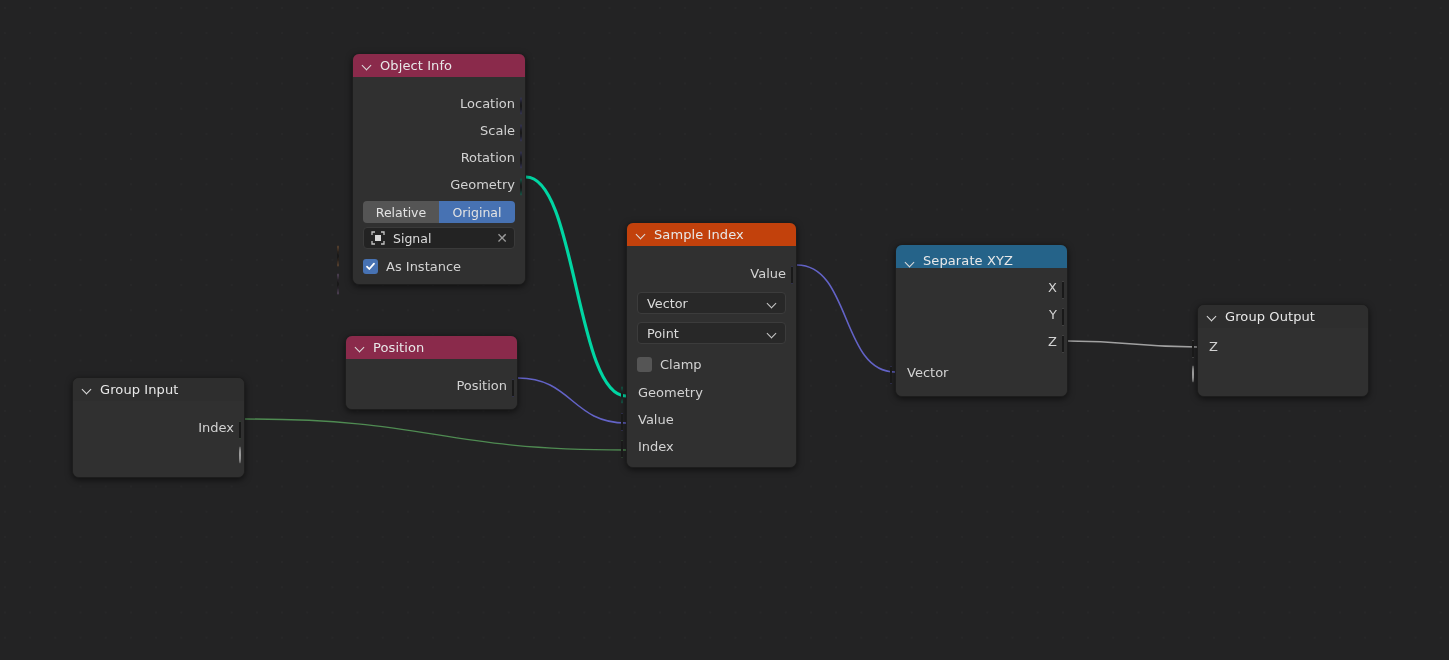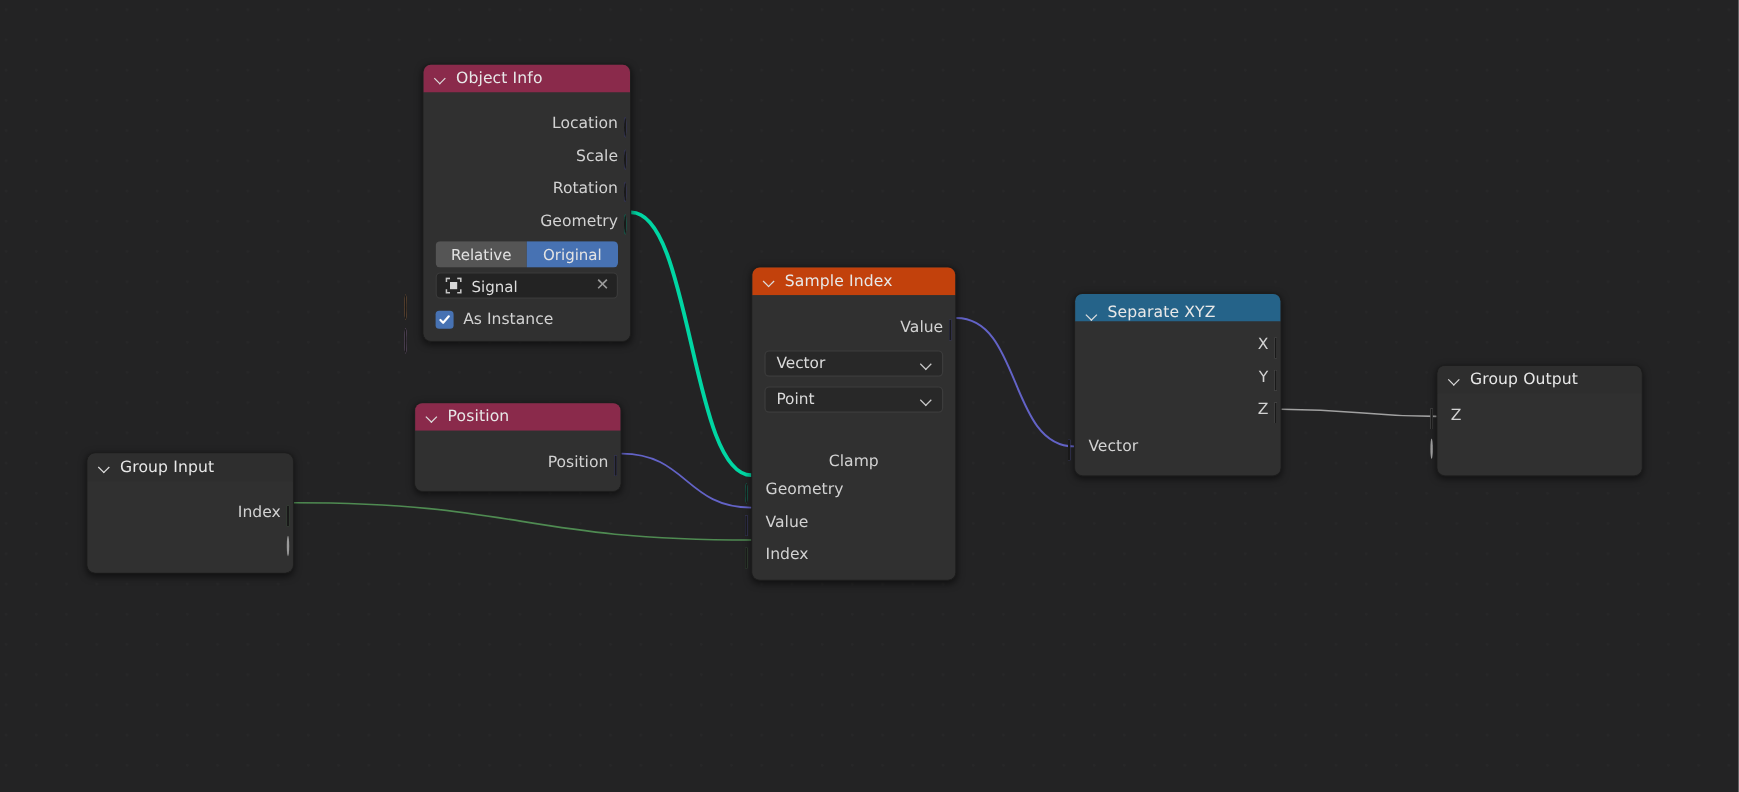--- a/index.html
+++ b/index.html
@@ -290,21 +290,21 @@
       <div class="widget-wrap">
         <div class="dropdown">
           <span>Vector</span>
           <span class="dd-chev"></span>
         </div>
         <div class="dropdown" style="margin-top:8px;">
           <span>Point</span>
           <span class="dd-chev"></span>
         </div>
 
-        <div class="checkrow" style="margin-top:25px;flex-direction:column;">
+        <div class="checkrow" style="margin-top:9px;">
           <span class="cbox off"></span>
           <span>Clamp</span>
         </div>
       </div>
 
       <div class="row in" style="margin-top:4px;">
         <span class="sock left">
           <span class="shape circle" style="background:#00d6a3"></span>
         </span>
         <span>Geometry</span>

